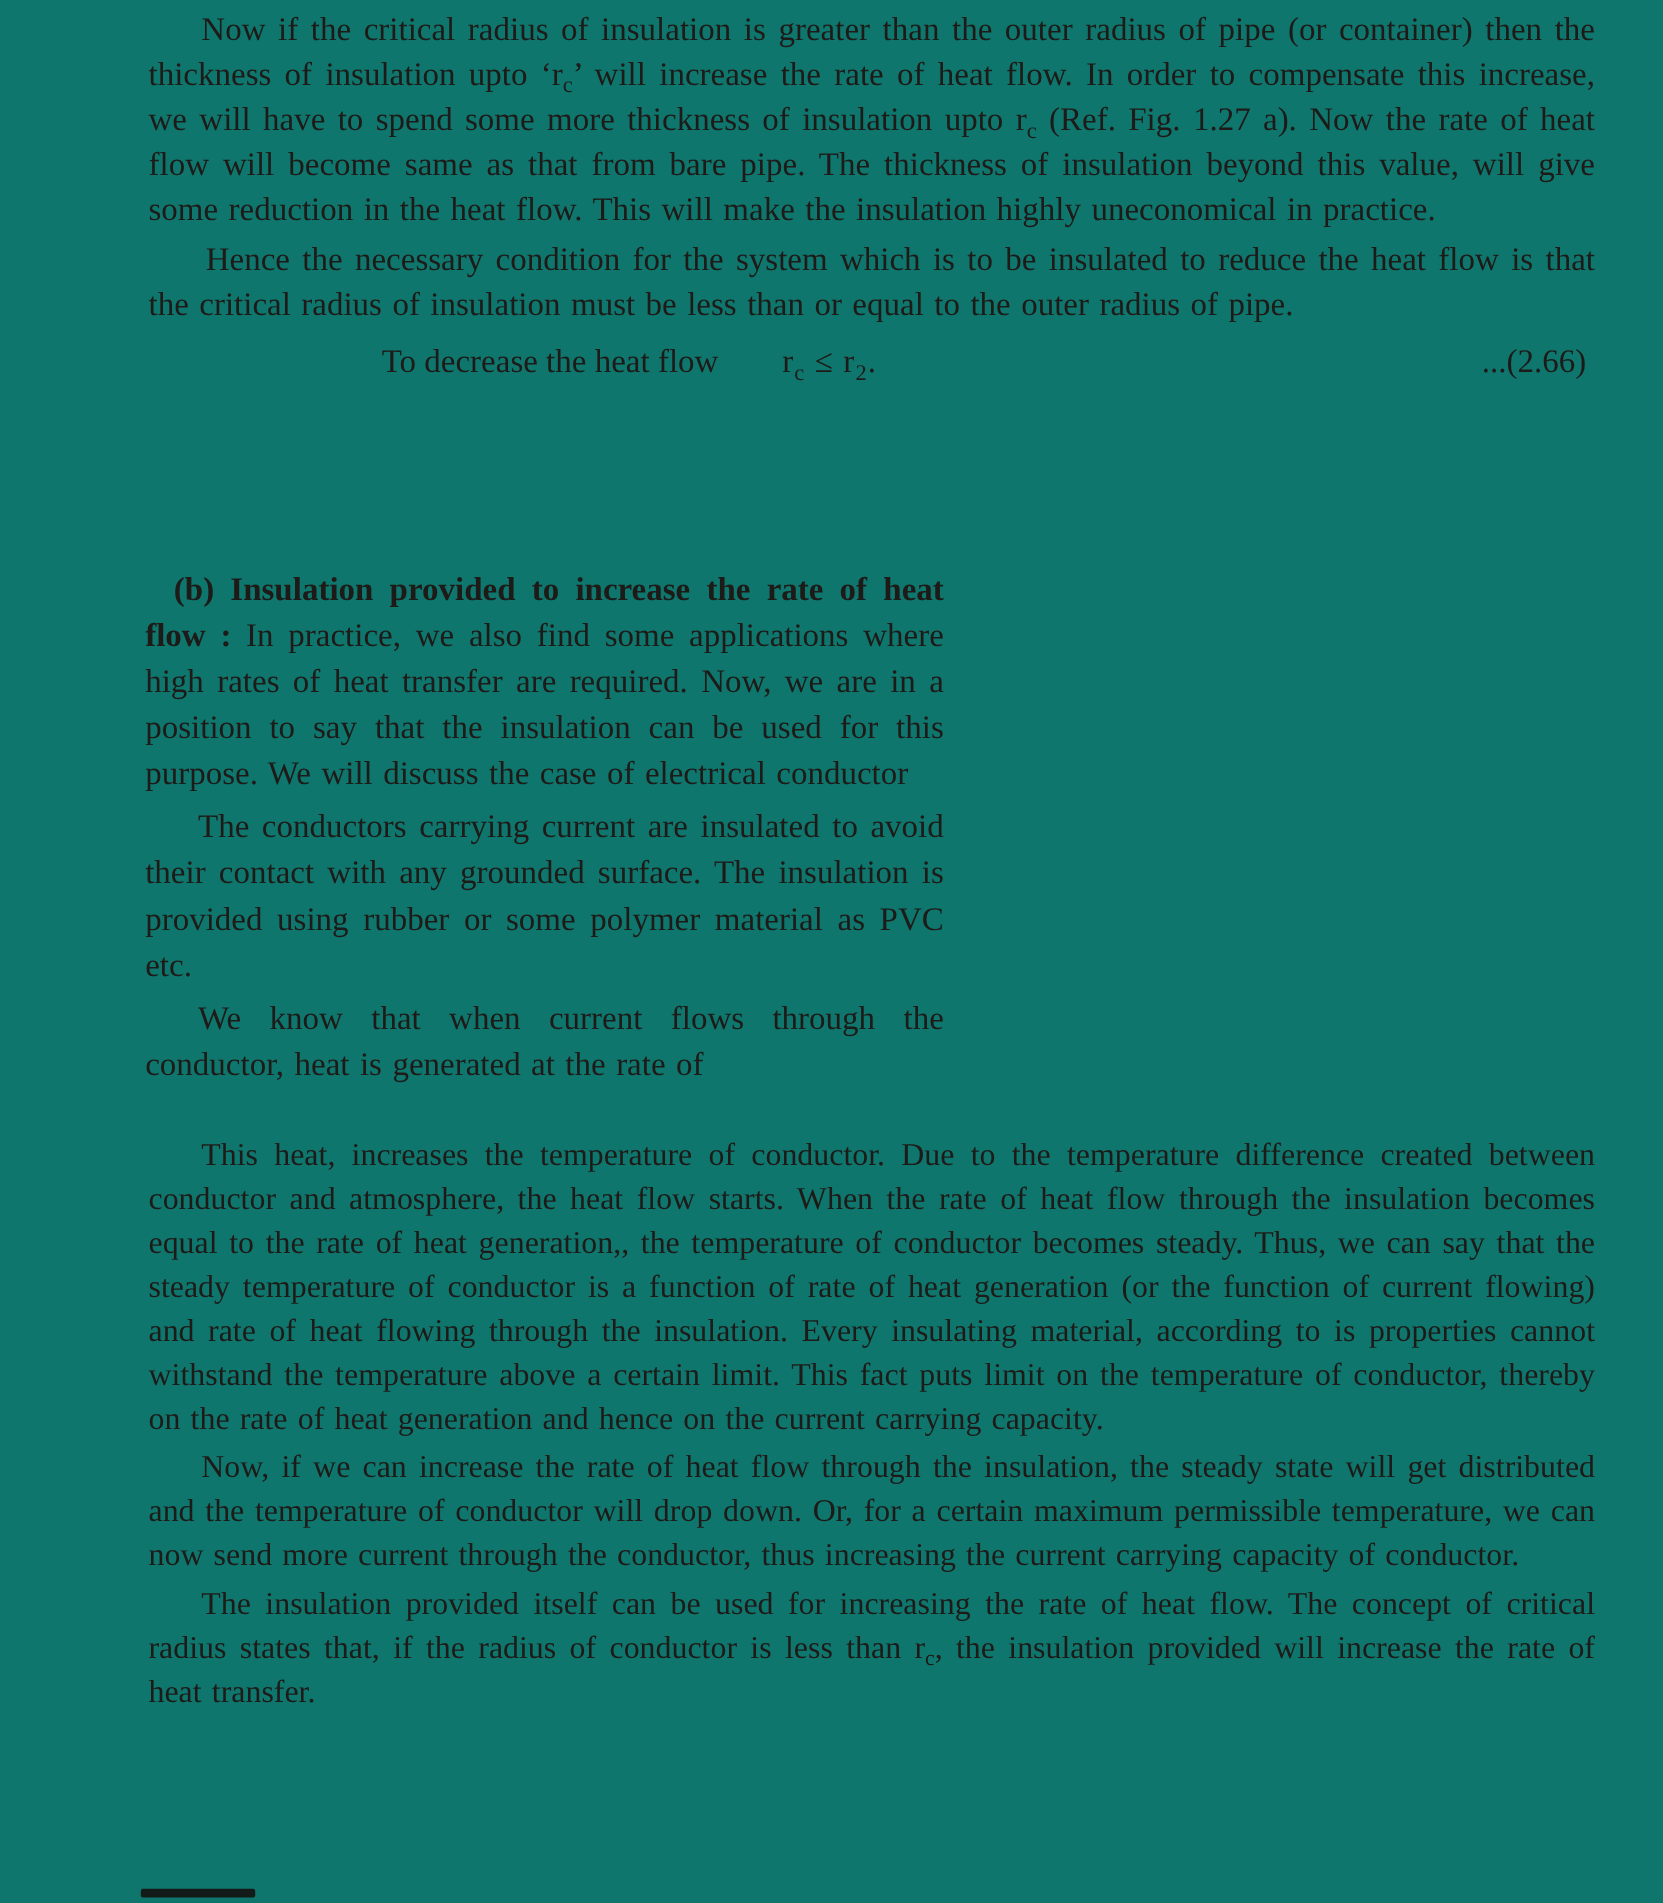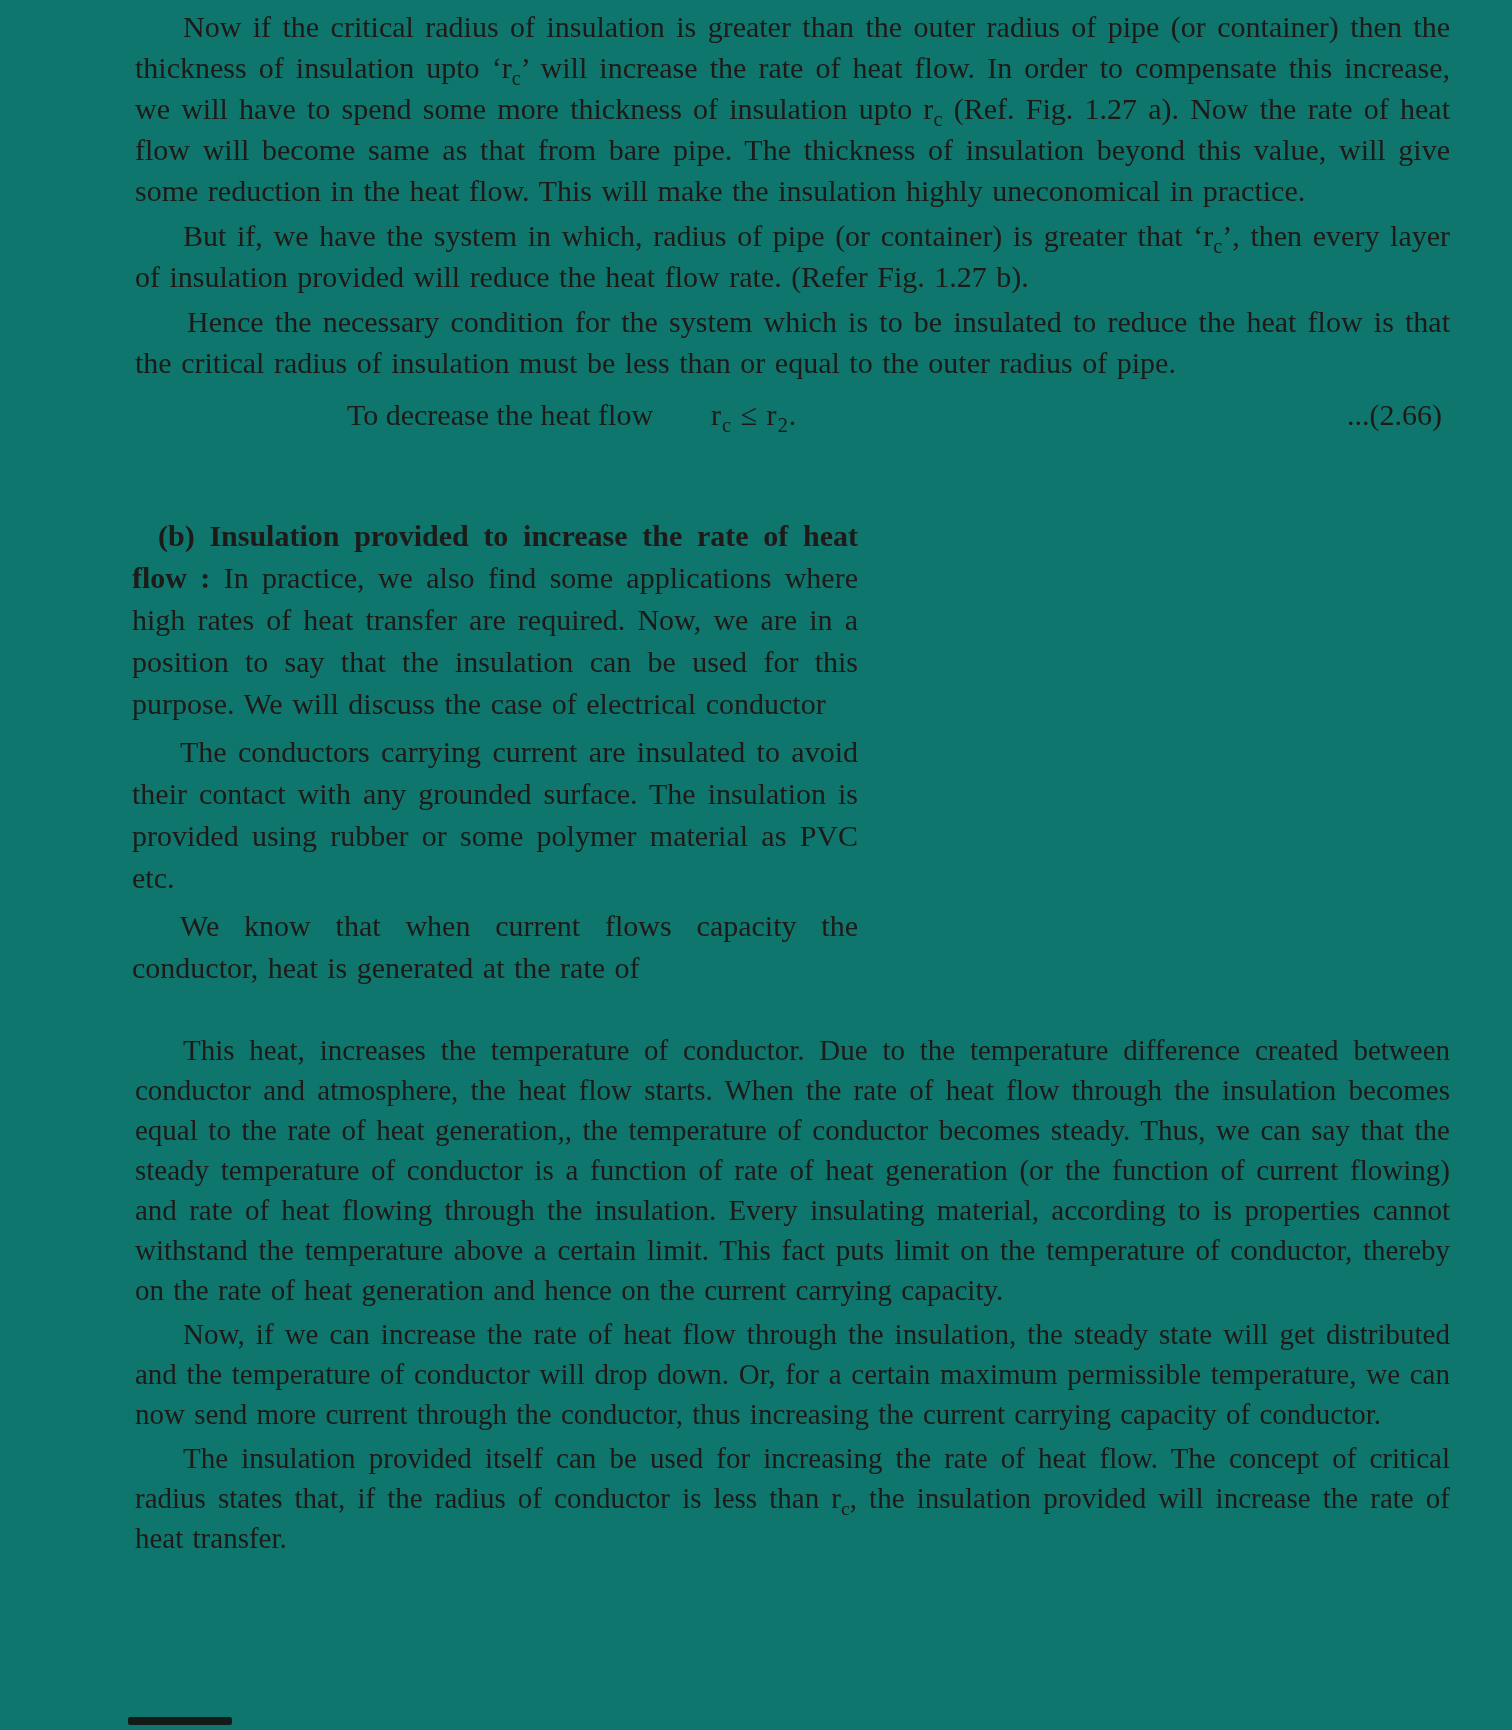--- a/index.html
+++ b/index.html
@@ -57,35 +57,34 @@
   }
 </style>
 </head>
 <body>
 
 <div class="page">
 
   <section class="block block-top">
     <div>
         <p class="para" style="text-indent: 48px;">Now if the critical radius of insulation is greater than the outer radius of pipe (or container) then the thickness of insulation upto ‘r<sub>c</sub>’ will  increase the rate of heat flow. In order to compensate this increase, we will have to spend some more thickness of insulation upto r<sub>c</sub> (Ref. Fig. 1.27 a). Now the rate of heat flow will become same as that from bare pipe. The thickness of insulation beyond this value, will give some reduction in the heat flow. This will make the insulation highly uneconomical in practice.</p>
-        <p class="para" style="text-indent: 48px;">But if, we have the system in which, radius of pipe (or container) is greater that ‘r<sub>c</sub>’, then every layer of insulation provided will reduce the heat flow rate. (Refer Fig. 1.27 b).</p>
         <p class="para" style="text-indent: 52px;">Hence the necessary condition for the system which is to be  insulated to reduce the heat flow is that the critical radius of insulation must be less than or equal to the outer radius of pipe.</p>
       </div>
     <div class="eq-line">
       <span class="eq-label">To decrease the heat flow</span>
       <span class="eq-formula">r<sub>c</sub> ≤ r<sub>2</sub>.</span>
       <span class="eq-number">...(2.66)</span>
     </div>
   </section>
 
   <section class="block block-columns">
     <div class="col-left">
         <p class="para" style="text-indent: 26px;"><b>(b)  Insulation provided to increase the rate of heat flow : </b>In practice, we also find some applications where high rates of heat transfer are required. Now, we are in a position to say that the insulation can be used for this purpose. We will discuss the case of electrical conductor</p>
         <p class="para" style="text-indent: 48px;">The conductors carrying current are insulated to avoid their contact with any grounded surface. The insulation is provided using rubber or some polymer material as PVC etc.</p>
-        <p class="para" style="text-indent: 48px;">We know that when current flows capacity the conductor, heat is generated at the rate of</p>
+        <p class="para" style="text-indent: 48px;">We know that when current flows through the conductor, heat is generated at the rate of</p>
       </div>
     <div class="col-right">
       
     </div>
   </section>
 
   <section class="block block-bottom">
     <div>
         <p class="para" style="text-indent: 48px;">This heat, increases the temperature of conductor. Due to the temperature difference created between conductor and atmosphere, the heat flow starts. When the rate of heat flow through the insulation becomes equal to the rate of heat generation,, the temperature of conductor becomes steady. Thus, we can say that the steady temperature of conductor is a function of rate of heat generation (or the function of current flowing) and rate of heat flowing through the insulation. Every insulating material, according to is properties cannot withstand the temperature above a certain limit. This fact puts limit on the temperature of conductor, thereby on the rate of heat generation and hence on the current carrying capacity.</p>
         <p class="para" style="text-indent: 48px;">Now, if we can increase the rate of heat flow through the insulation, the steady state will get distributed and the temperature of conductor will drop down. Or, for a certain maximum permissible temperature, we can now send more current through the conductor, thus increasing the current carrying capacity of conductor.</p>

